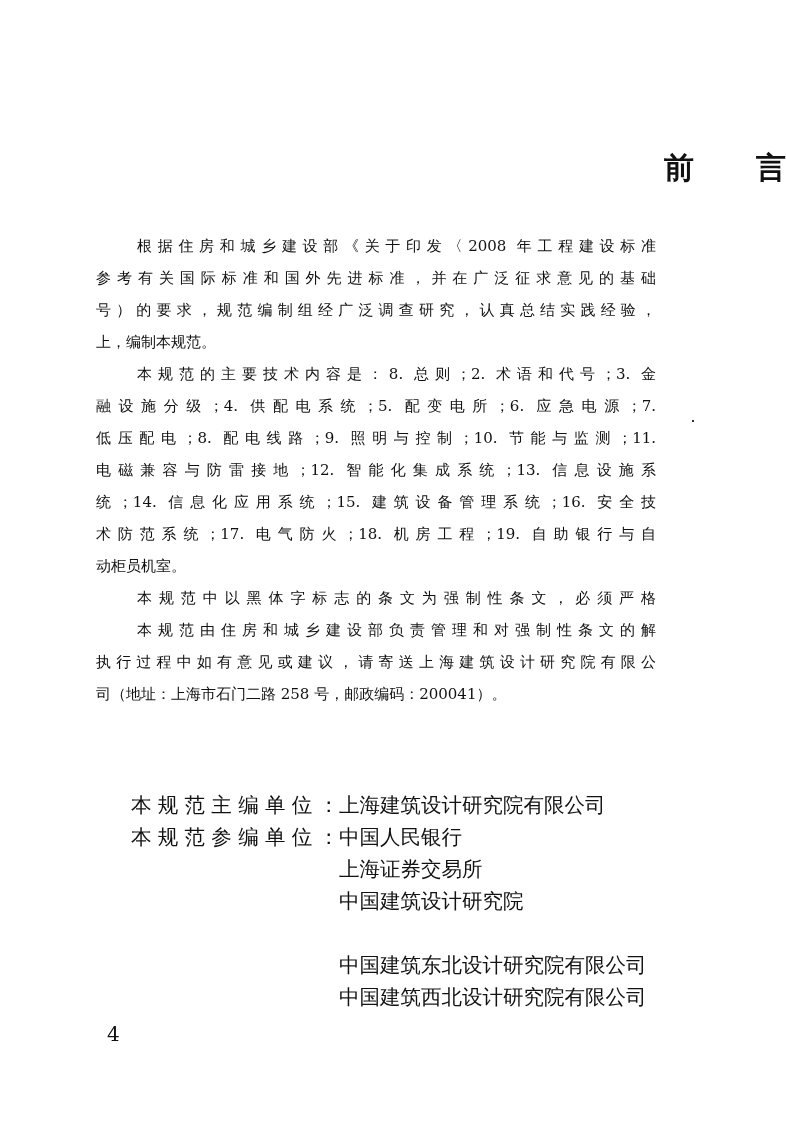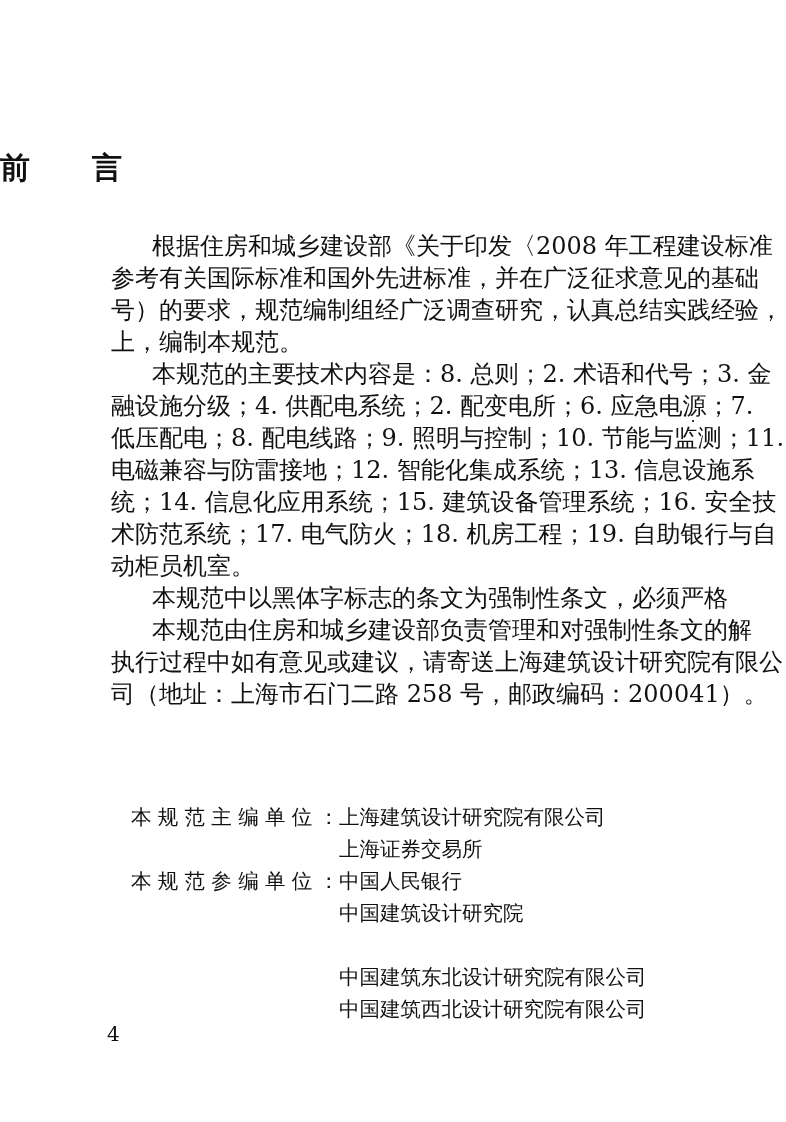--- a/index.html
+++ b/index.html
@@ -1,28 +1,28 @@
 <!DOCTYPE html>
 <html><head>
 <meta charset="utf-8">
 <style>
   html, body { margin: 0; padding: 0; background: #ffffff; }
   body { width: 786px; height: 1122px; position: relative; overflow: hidden;
          font-family: "DejaVu Serif", "Liberation Serif", serif; color: #111; }
-  .title { position: absolute; top: 148px; left: 0; width: 786px; text-align: left;
+  .title { position: absolute; top: 148px; left: 0; width: 786px; text-align: right;
            font-family: "DejaVu Sans", sans-serif; font-weight: bold; font-size: 30px;
            letter-spacing: 0; }
   .title span { display: inline-block; }
   .title .gap { width: 62px; }
-  .body { position: absolute; top: 230px; left: 111px; width: 560px;
-          font-size: 24px; line-height: 32px; }
+  .body { position: absolute; top: 230px; left: 96px; width: 560px;
+          font-size: 15px; line-height: 32px; }
   .line { white-space: nowrap; height: 32px; text-align: justify; text-align-last: justify; }
   .line.last { text-align-last: left; }
   .indent { padding-left: 41px; }
-  .units { position: absolute; top: 789px; left: 131px; font-size: 20.5px; line-height: 32px; margin-top: 12px; }
+  .units { position: absolute; top: 789px; left: 131px; font-size: 20.5px; line-height: 32px; }
   .unit-row { display: flex; height: 32px; white-space: nowrap; }
   .unit-label { width: 208px; text-align: justify; text-align-last: justify; }
   .unit-value { margin-left: 0; text-align: center; }
   .page-number { position: absolute; top: 1022px; left: 107px; font-size: 20px; }
   .stray-dot { position: absolute; top: 420px; left: 692px; width: 2px; height: 2px; background: #333; }
 </style>
 </head>
 <body>
 
 <div class="title">
@@ -31,21 +31,21 @@
 
 <div class="body">
   <div>
     <div class="line indent">根据住房和城乡建设部《关于印发〈2008 年工程建设标准</div>
     <div class="line">参考有关国际标准和国外先进标准，并在广泛征求意见的基础</div>
     <div class="line">号）的要求，规范编制组经广泛调查研究，认真总结实践经验，</div>
     <div class="line last">上，编制本规范。</div>
   </div>
   <div>
     <div class="line indent">本规范的主要技术内容是：8. 总则；2. 术语和代号；3. 金</div>
-    <div class="line">融设施分级；4. 供配电系统；2. 配变电所；6. 应急电源；7.</div>
+    <div class="line">融设施分级；4. 供配电系统；5. 配变电所；6. 应急电源；7.</div>
     <div class="line">低压配电；8. 配电线路；9. 照明与控制；10. 节能与监测；11.</div>
     <div class="line">电磁兼容与防雷接地；12. 智能化集成系统；13. 信息设施系</div>
     <div class="line">统；14. 信息化应用系统；15. 建筑设备管理系统；16. 安全技</div>
     <div class="line">术防范系统；17. 电气防火；18. 机房工程；19. 自助银行与自</div>
     <div class="line last">动柜员机室。</div>
   </div>
   <div>
     <div class="line indent">本规范中以黑体字标志的条文为强制性条文，必须严格</div>
   </div>
   <div>
@@ -54,26 +54,26 @@
     <div class="line last">司（地址：上海市石门二路 258 号，邮政编码：200041）。</div>
   </div>
 </div>
 
 <div class="units">
   <div class="unit-row">
     <span class="unit-label">本规范主编单位：</span>
     <span class="unit-value">上海建筑设计研究院有限公司</span>
   </div>
   <div class="unit-row">
+    <span class="unit-label">本规范参编单位：</span>
+    <span class="unit-value">中国人民银行</span>
+  </div>
+  <div class="unit-row">
     <span class="unit-label"></span>
     <span class="unit-value">上海证券交易所</span>
-  </div>
-  <div class="unit-row">
-    <span class="unit-label">本规范参编单位：</span>
-    <span class="unit-value">中国人民银行</span>
   </div>
   <div class="unit-row">
     <span class="unit-label"></span>
     <span class="unit-value">中国建筑设计研究院</span>
   </div>
   <div class="unit-row">
     <span class="unit-label"></span>
   </div>
   <div class="unit-row">
     <span class="unit-label"></span>

